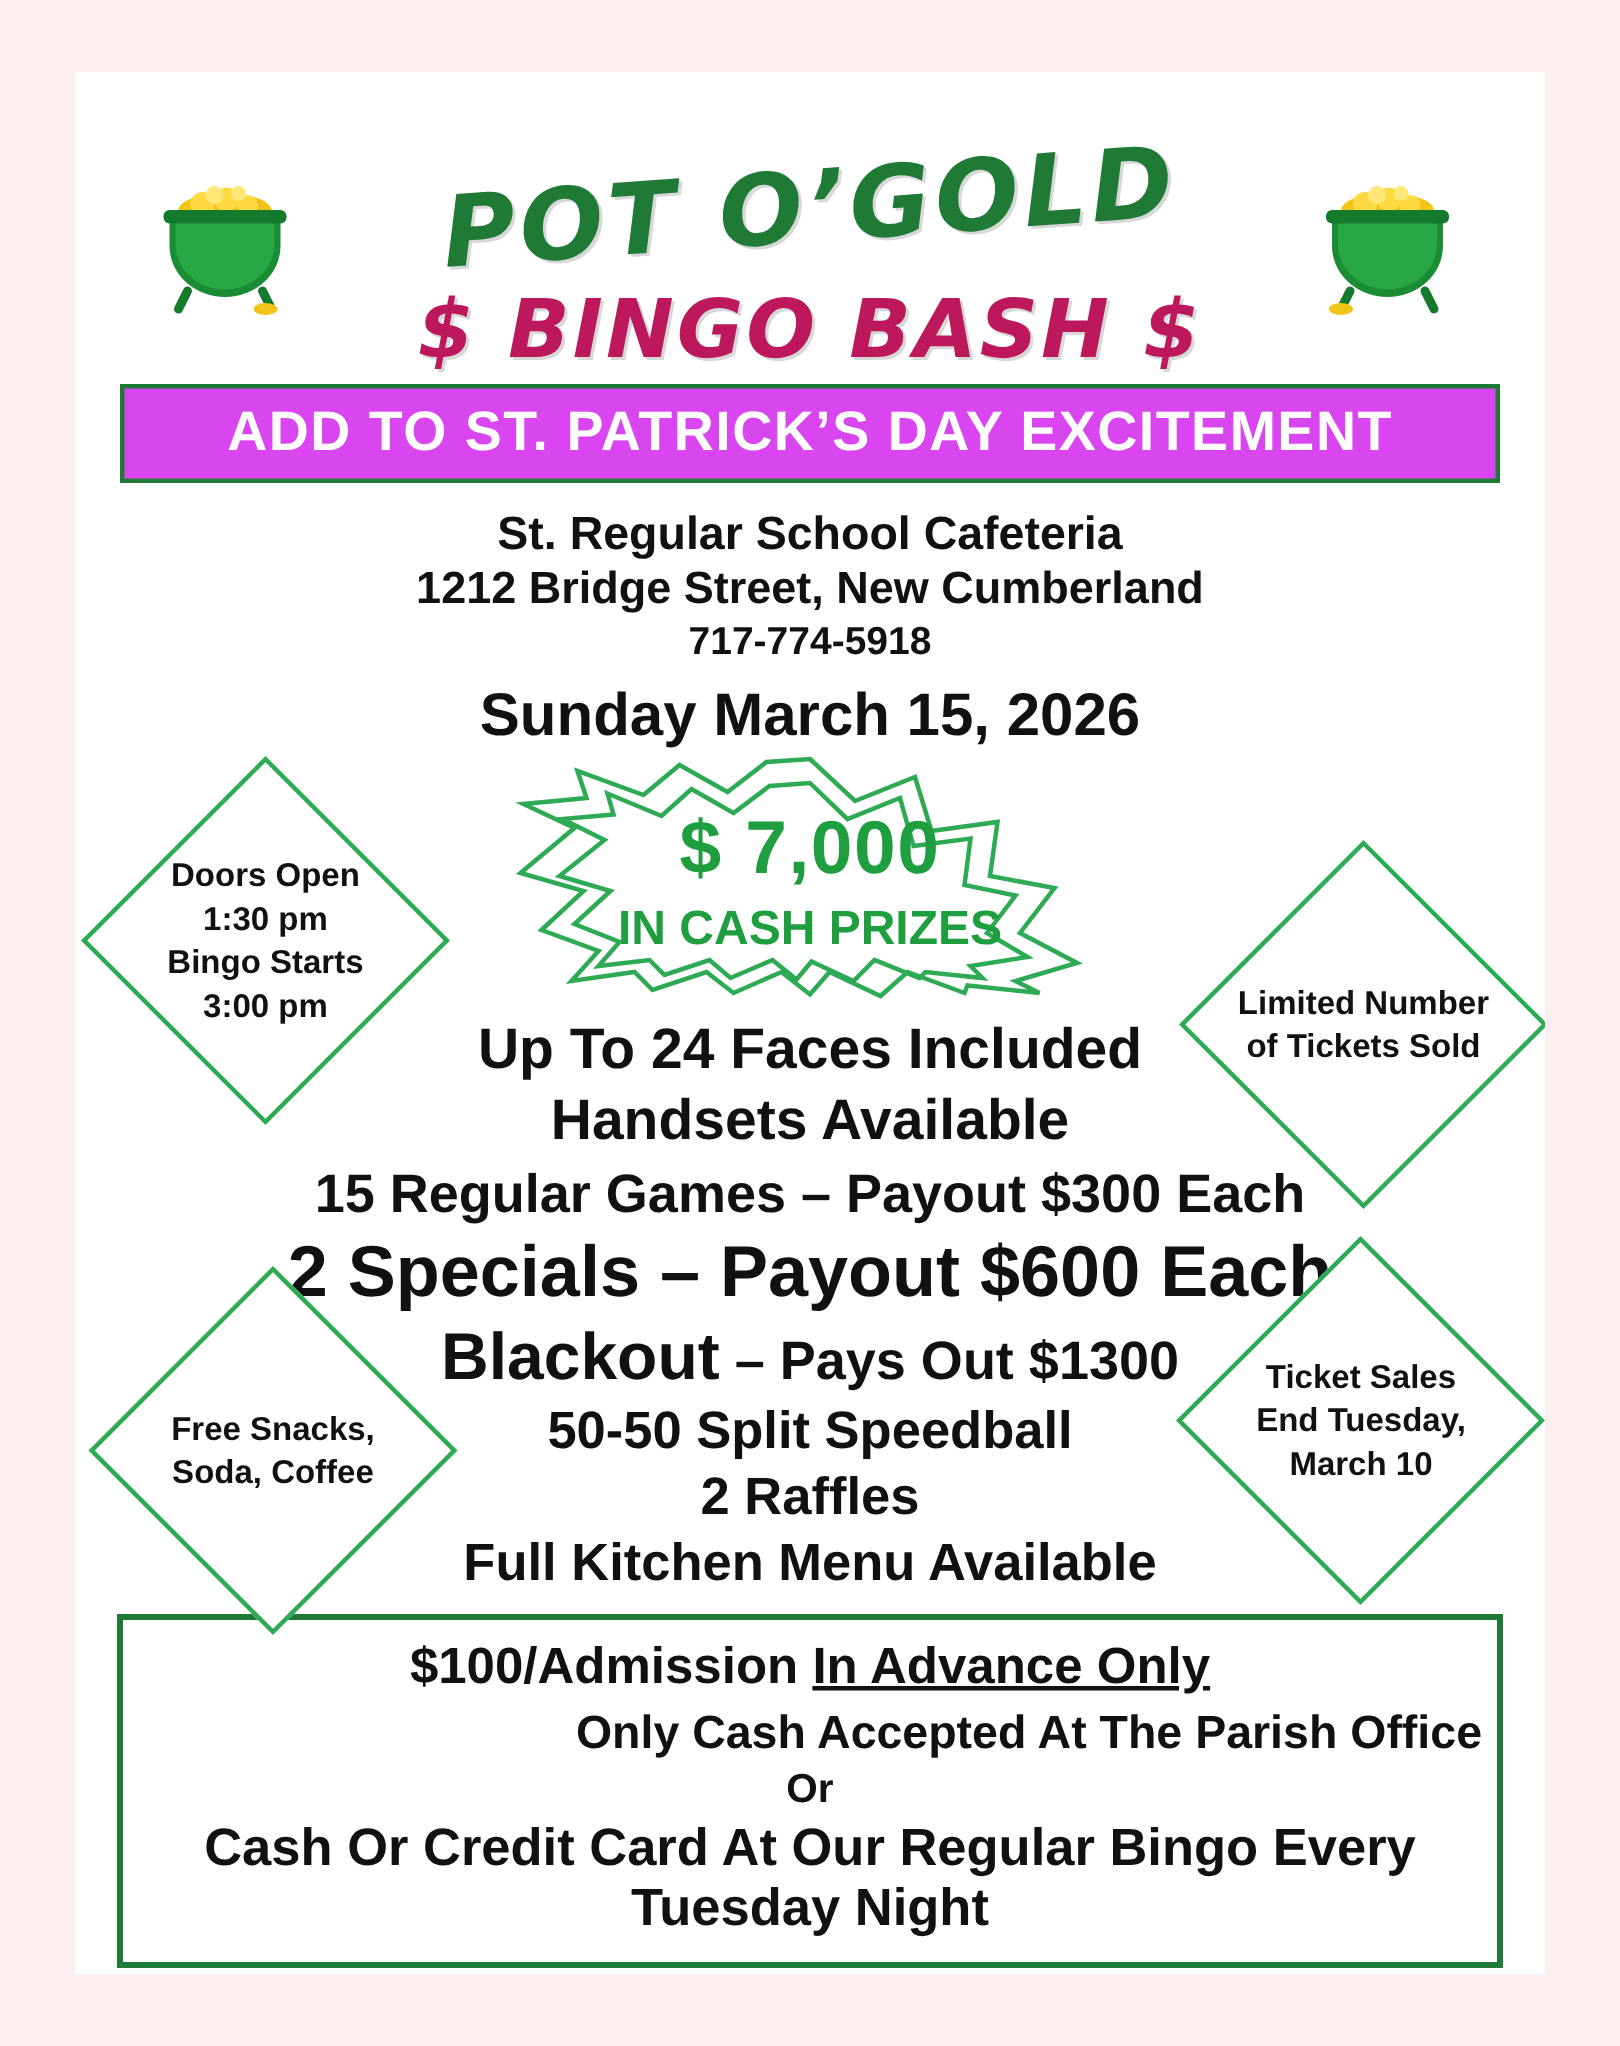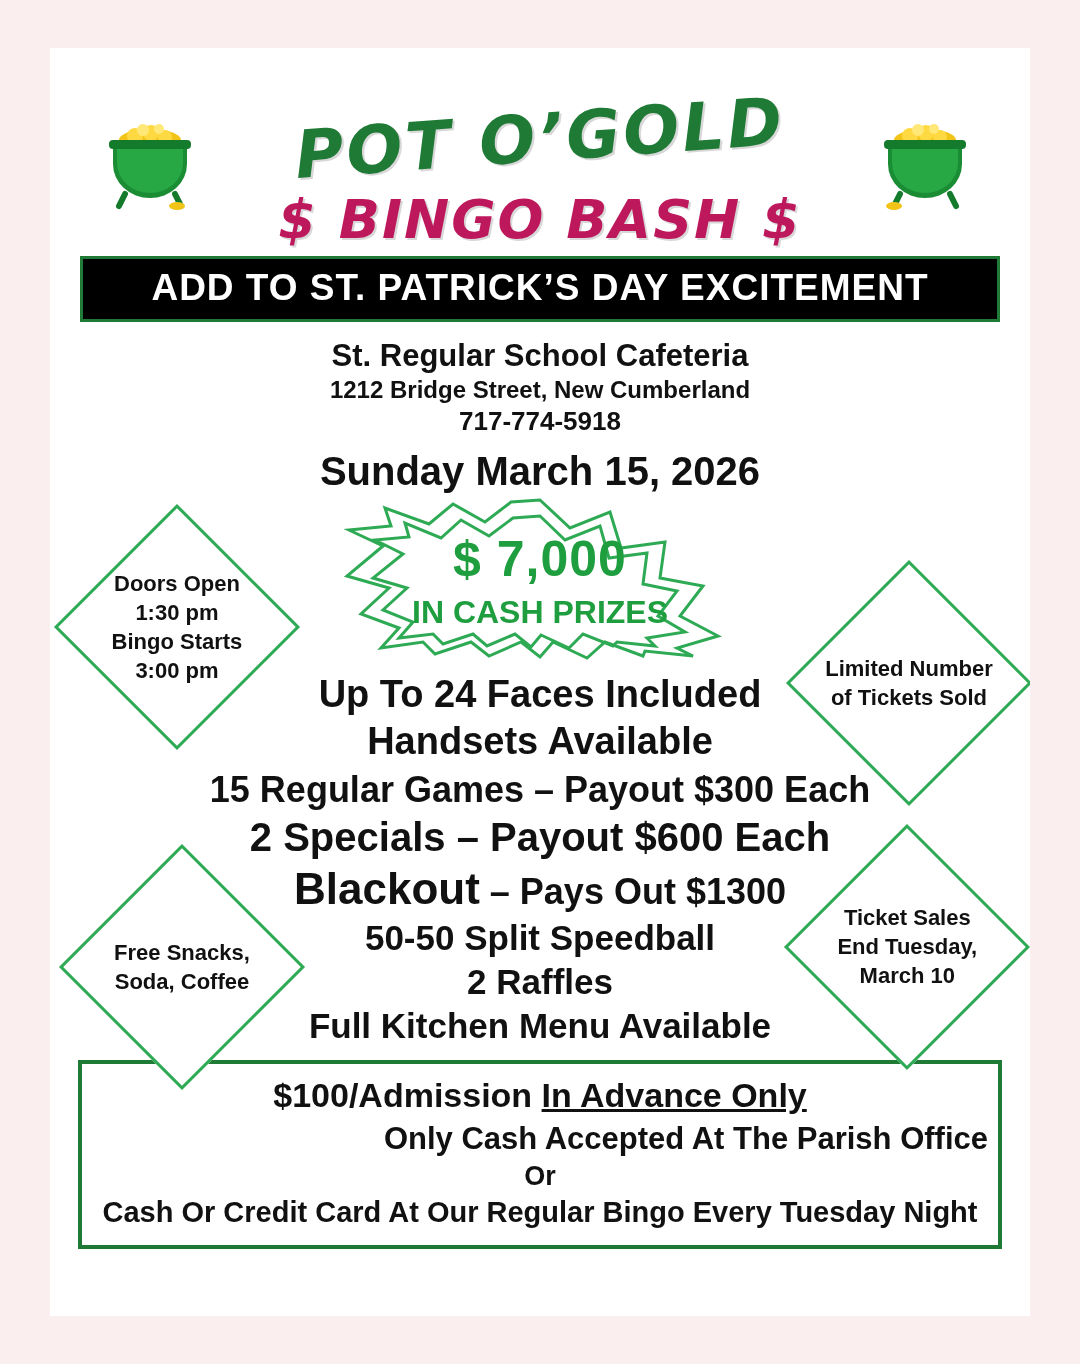--- a/index.html
+++ b/index.html
@@ -60,39 +60,39 @@
     font-style: italic;
     font-size: 54px;
     letter-spacing: 2px;
     color: #be185d;
     text-shadow: 2px 2px 0 #d8d8d8;
   }
 
   
   .banner {
     margin: 8px 30px 0 30px;
-    background: #000000;
+    background: #d946ef;
     border: 3px solid #1f7a36;
     color: #ffffff;
     text-align: center;
     font-weight: bold;
     font-size: 37px;
     letter-spacing: 1px;
     padding: 8px 0 10px 0;
   }
 
   
   .venue {
     text-align: center;
     margin-top: 16px;
     color: #111;
   }
   .venue div { font-weight: bold; }
   .venue .v1 { font-size: 31px; }
-  .venue .v2 { font-size: 24px; margin-top: 2px; }
+  .venue .v2 { font-size: 30px; margin-top: 2px; }
   .venue .v3 { font-size: 26px; margin-top: 2px; }
   .date {
     text-align: center;
     font-weight: bold;
     font-size: 40px;
     margin-top: 12px;
     color: #111;
   }
 
   
@@ -156,42 +156,42 @@
   
   .details {
     text-align: center;
     color: #111;
     margin-top: 4px;
   }
   .details div { font-weight: bold; }
   .l1 { font-size: 38px; }
   .l2 { font-size: 38px; margin-top: 4px; }
   .l3 { font-size: 36px; margin-top: 6px; }
-  .l4 { font-size: 40px; margin-top: 4px; }
+  .l4 { font-size: 48px; margin-top: 4px; }
   .l5 { font-size: 36px; margin-top: 4px; }
   .l5 .big { font-size: 44px; }
   .l6 { font-size: 35px; margin-top: 4px; }
   .l7 { font-size: 35px; margin-top: 4px; }
   .l8 { font-size: 35px; margin-top: 4px; }
 
   
   .box {
     margin: 14px 28px 0 28px;
     border: 4px solid #1f7a36;
     padding: 12px 10px 16px 10px;
     text-align: center;
     color: #111;
   }
   .box div { font-weight: bold; }
   .b1 { font-size: 34px; }
   .b1 u { text-decoration: underline; }
   .b2 { font-size: 31px; margin-top: 6px; text-align: right; }
   .b3 { font-size: 29px; margin-top: 4px; }
   .b4 { font-size: 27px; margin-top: 4px; }
-  .b5 { font-size: 29px; margin-top: 4px; }
+  .b5 { font-size: 35px; margin-top: 4px; }
 </style>
 </head>
 <body>
 
 <div class="flyer">
 
   <div class="title-area">
 
     <svg class="pot left" viewBox="0 0 110 110">
       <ellipse cx="55" cy="34" rx="31" ry="11" fill="#f2c417"></ellipse>

